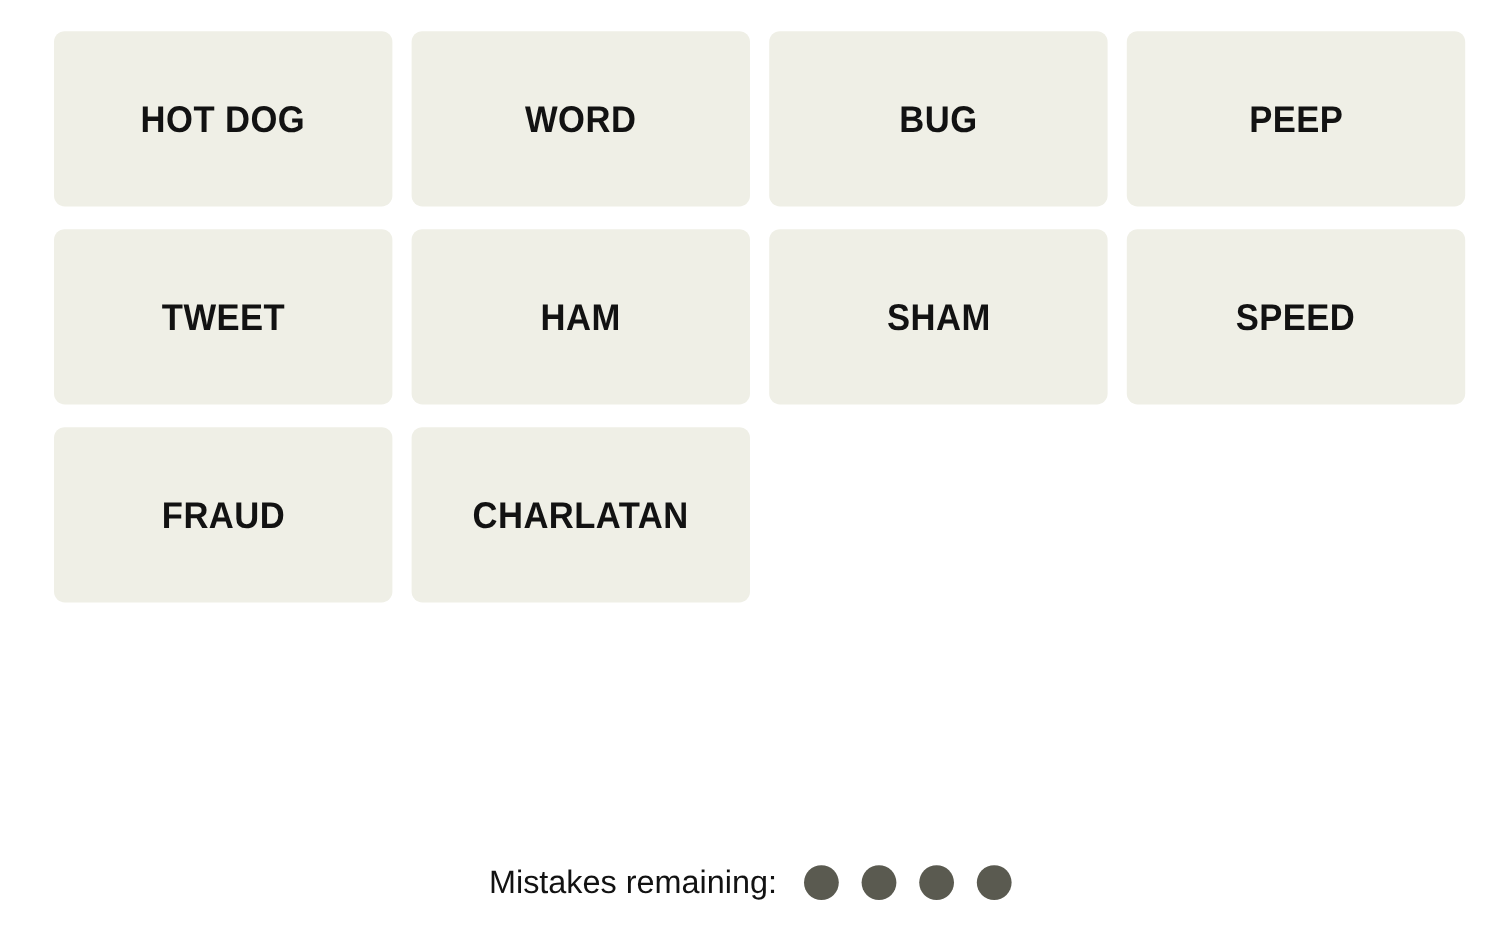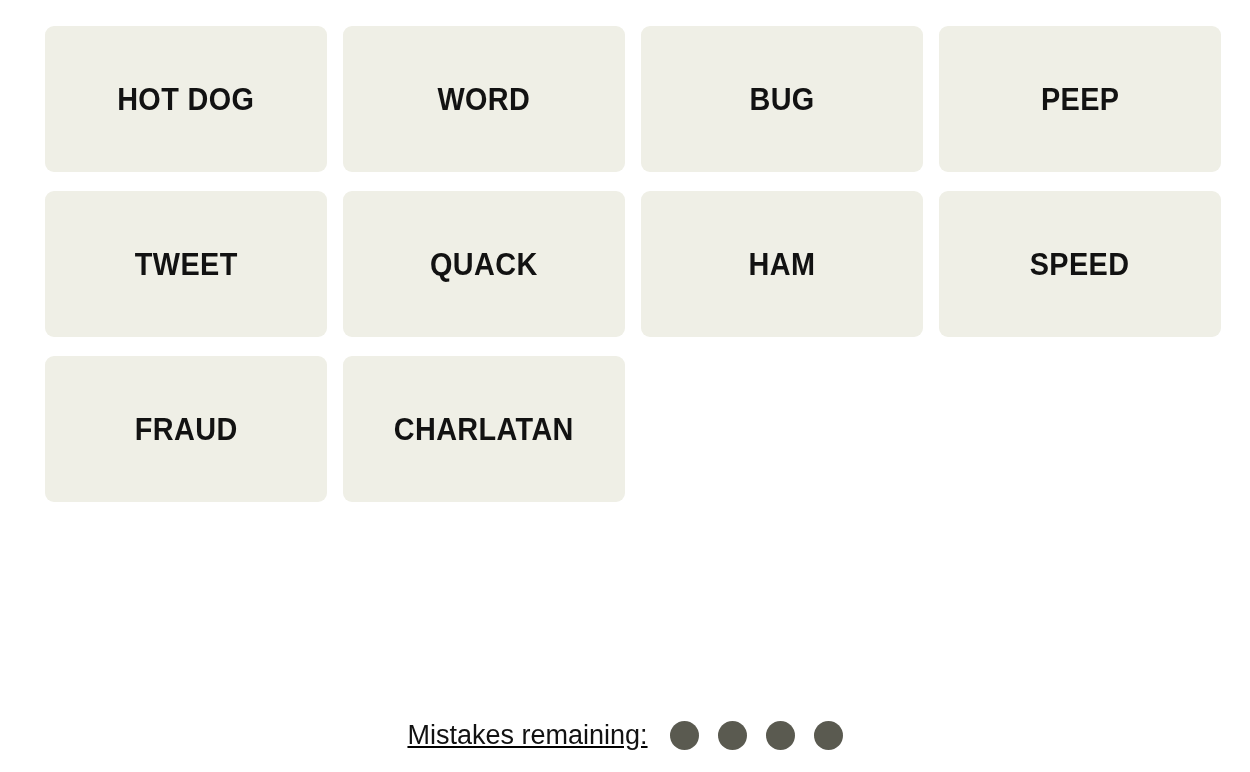--- a/index.html
+++ b/index.html
@@ -70,21 +70,20 @@
   .mistakes-bar {
     position: absolute;
     left: 0;
     right: 0;
     top: 712px;
     height: 46px;
     display: flex;
     align-items: center;
     justify-content: center;
     gap: 22px;
-    text-decoration: underline;
   }
 
   .mistakes-label {
     font-family: "Liberation Sans", "DejaVu Sans", sans-serif;
     font-weight: 400;
     font-size: 27px;
     line-height: 1;
     color: #121212;
     white-space: nowrap;
   }
@@ -118,24 +117,24 @@
       <button class="tile">
         <span class="tile-label">BUG</span>
       </button>
       <button class="tile">
         <span class="tile-label">PEEP</span>
       </button>
       <button class="tile">
         <span class="tile-label">TWEET</span>
       </button>
       <button class="tile">
-        <span class="tile-label">QUACK</span>
+        <span class="tile-label">HAM</span>
       </button>
       <button class="tile">
-        <span class="tile-label">HAM</span>
+        <span class="tile-label">SHAM</span>
       </button>
       <button class="tile">
         <span class="tile-label">SPEED</span>
       </button>
       <button class="tile">
         <span class="tile-label">FRAUD</span>
       </button>
       <button class="tile">
         <span class="tile-label">CHARLATAN</span>
       </button>

